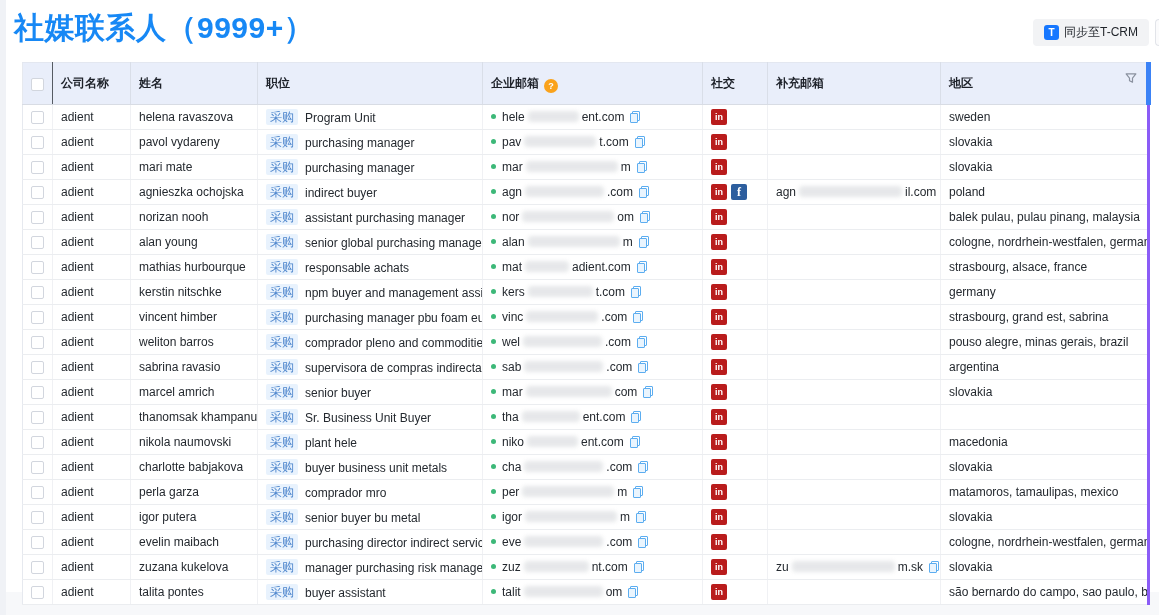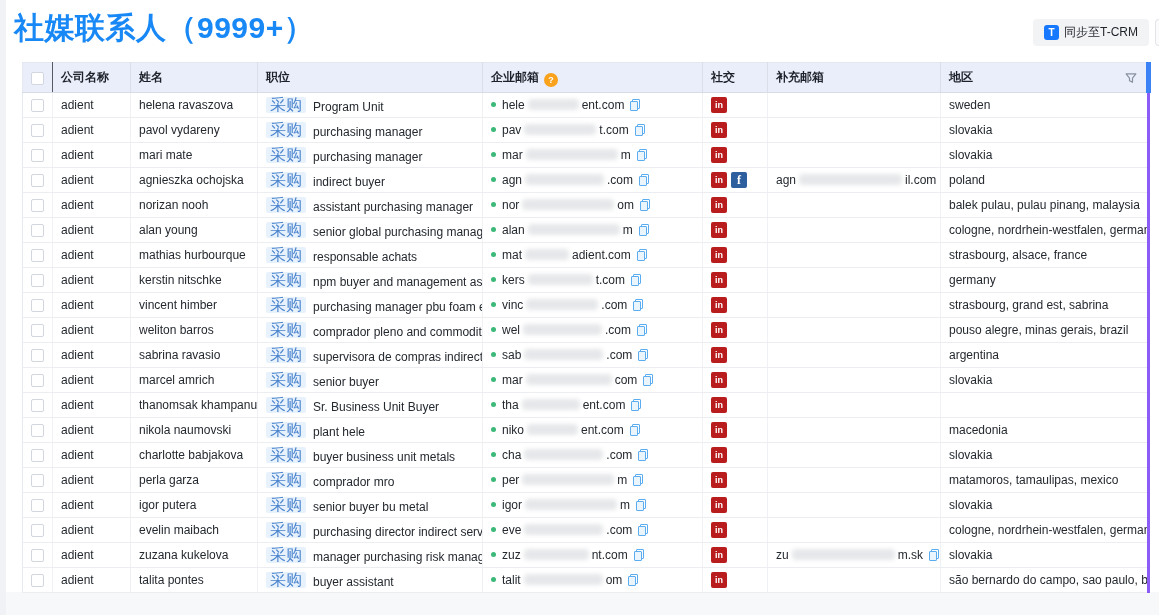--- a/index.html
+++ b/index.html
@@ -14,35 +14,35 @@
   .sync-btn { position:absolute; right:10px; top:19px; height:27px; display:flex; align-items:center;
               gap:5px; padding:0 11px; background:#f2f3f5; border:none; border-radius:4px;
               font-size:12px; color:#1f2329; cursor:pointer; font-family:inherit; }
   .tcrm-ico { display:inline-flex; align-items:center; justify-content:center; width:15px; height:15px;
               background:#1677ff; color:#fff; border-radius:3px; font-size:10px; font-weight:700; }
   .btn-sliver { position:absolute; right:-2px; top:19px; width:6px; height:27px; background:#fbfbfc;
                 border:1px solid #e2e4e9; border-right:none; border-radius:4px 0 0 4px; }
 
   .table-wrap { position:absolute; left:22px; top:62px; width:1126px; }
   table { border-collapse:collapse; table-layout:fixed; width:1126px; }
-  th { height:30px; background:#e9eefa; font-size:12px; font-weight:700; color:#1d2129;
+  th { height:42px; background:#e9eefa; font-size:12px; font-weight:700; color:#1d2129;
        text-align:left; padding:0 8px; border-top:1px solid #e3e7f0; border-bottom:1px solid #d8dce4;
        border-right:1px solid #d9dee8; position:relative; white-space:nowrap; }
   th.cb-col { border-right:1px solid #565b63; }
   th:last-child { border-right:5px solid #3b82f6; }
   td { height:25px; font-size:12px; color:#24292f; padding:0 8px; border-bottom:1px solid #ebedf0;
        border-right:1px solid #f0f1f4; white-space:nowrap; overflow:hidden; background:#fff; }
   td:first-child, th:first-child { border-left:1px solid #e6e9ef; }
   td:last-child { border-right:3px solid #8b5cf6; }
   td.cb-cell { text-align:center; padding:0; }
 
   .cb { display:inline-block; width:13px; height:13px; border:1px solid #d2d6de; border-radius:2px;
         background:#fff; vertical-align:middle; cursor:pointer; }
 
-  .tag { display:inline-block; background:#e8f2fd; color:#4b84cc; font-size:16px; line-height:16px;
+  .tag { display:inline-block; background:#e8f2fd; color:#4b84cc; font-size:12px; line-height:16px;
          padding:0 4px; border-radius:2px; margin-right:7px; vertical-align:1px; }
 
   .dot { display:inline-block; width:5px; height:5px; border-radius:50%; background:#3cb878;
          margin-right:6px; vertical-align:2px; }
   .blur { display:inline-block; height:11px; background:#d9dbdf; opacity:0.65; border-radius:4px;
           filter:blur(2px); vertical-align:-1px; margin:0 3px; }
   .blur.extra-w { width:103px; }
 
   .copy-ico { display:inline-block; position:relative; width:10px; height:12px; margin-left:6px;
               vertical-align:-2px; cursor:pointer; }

